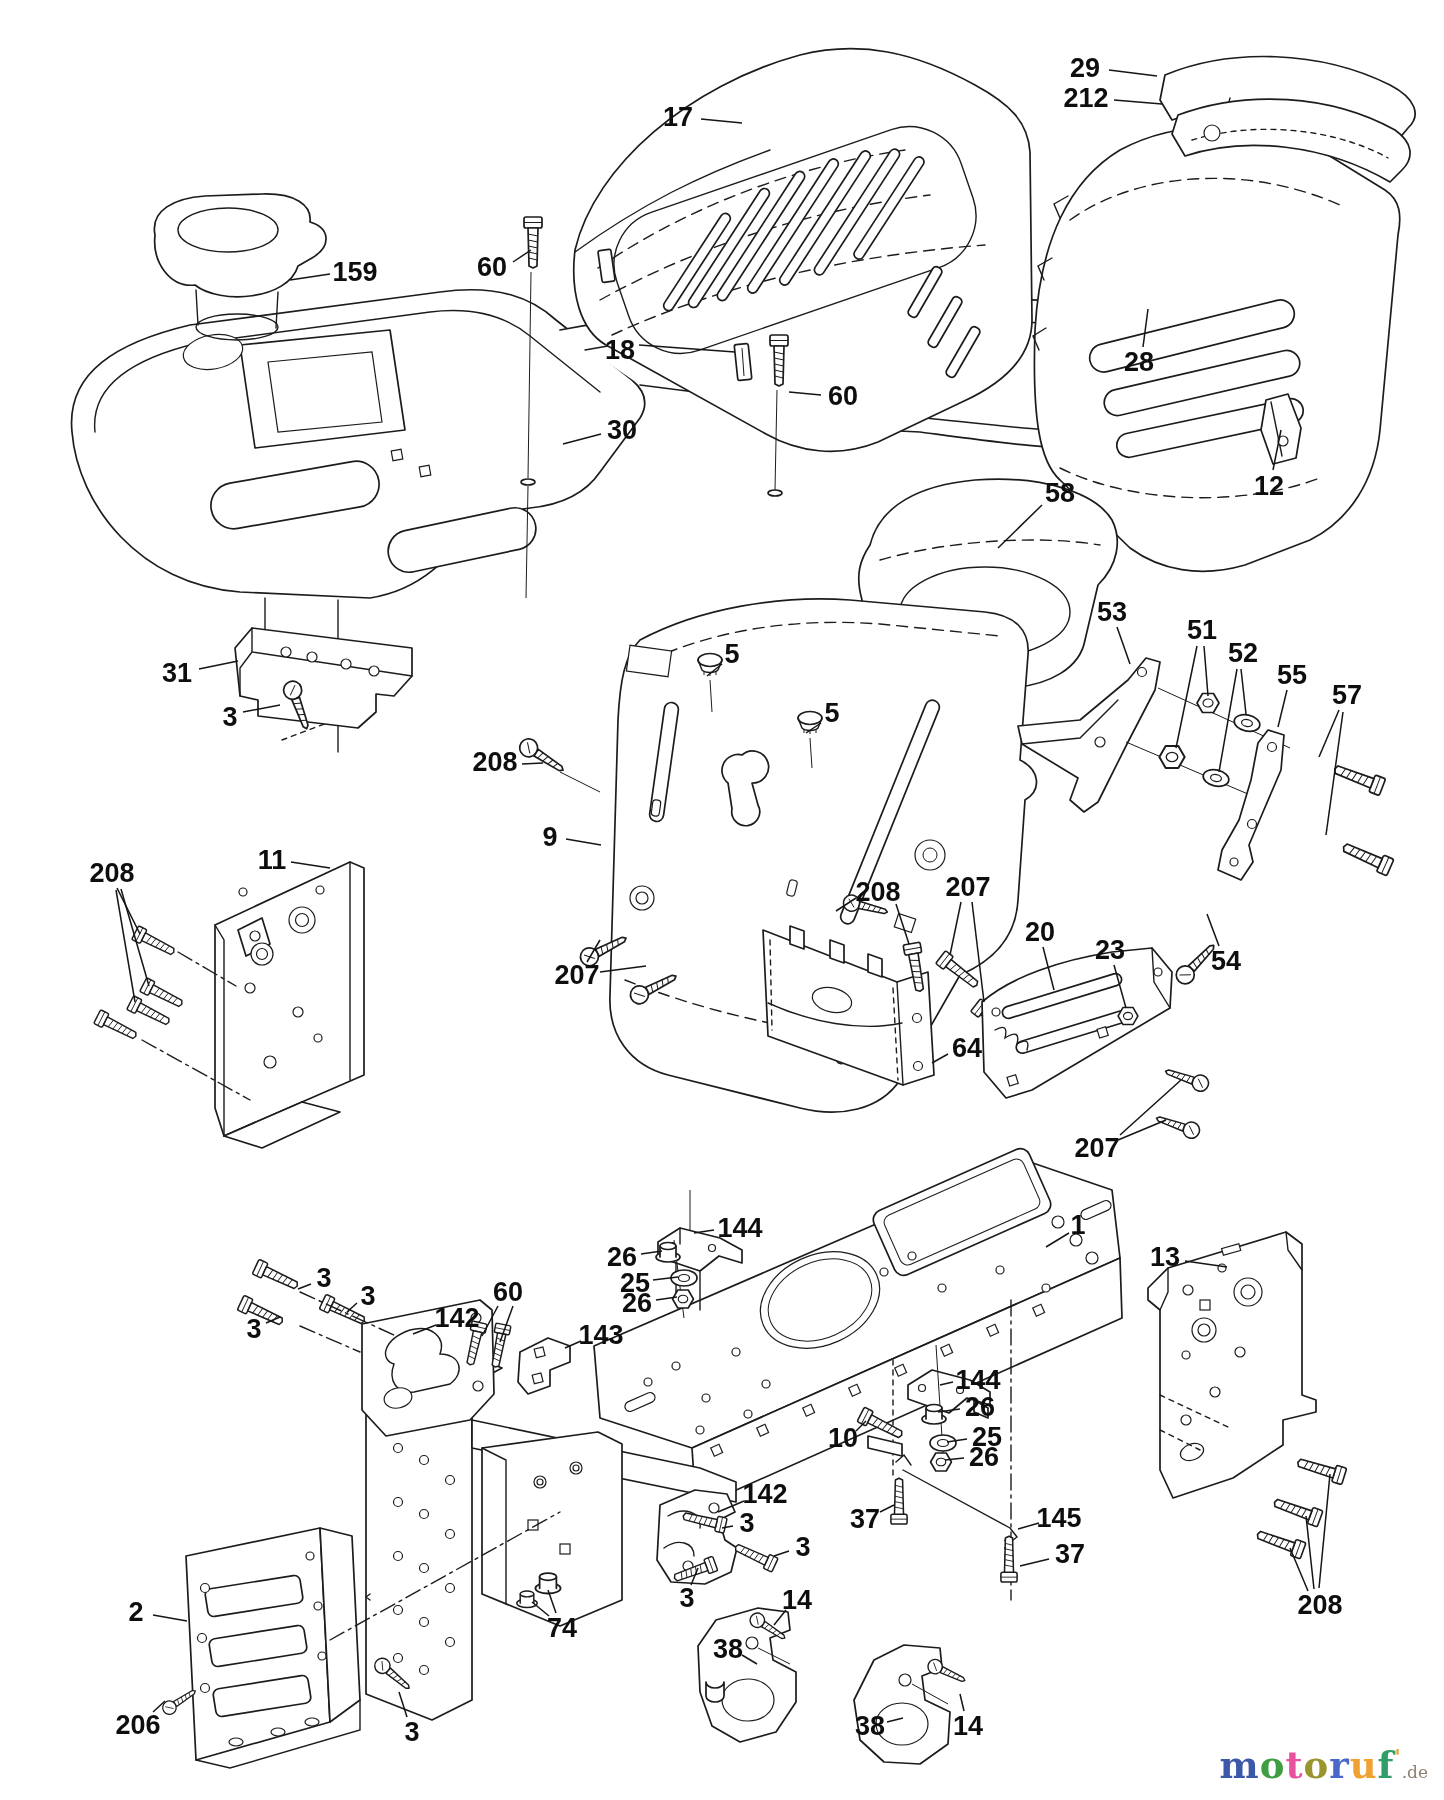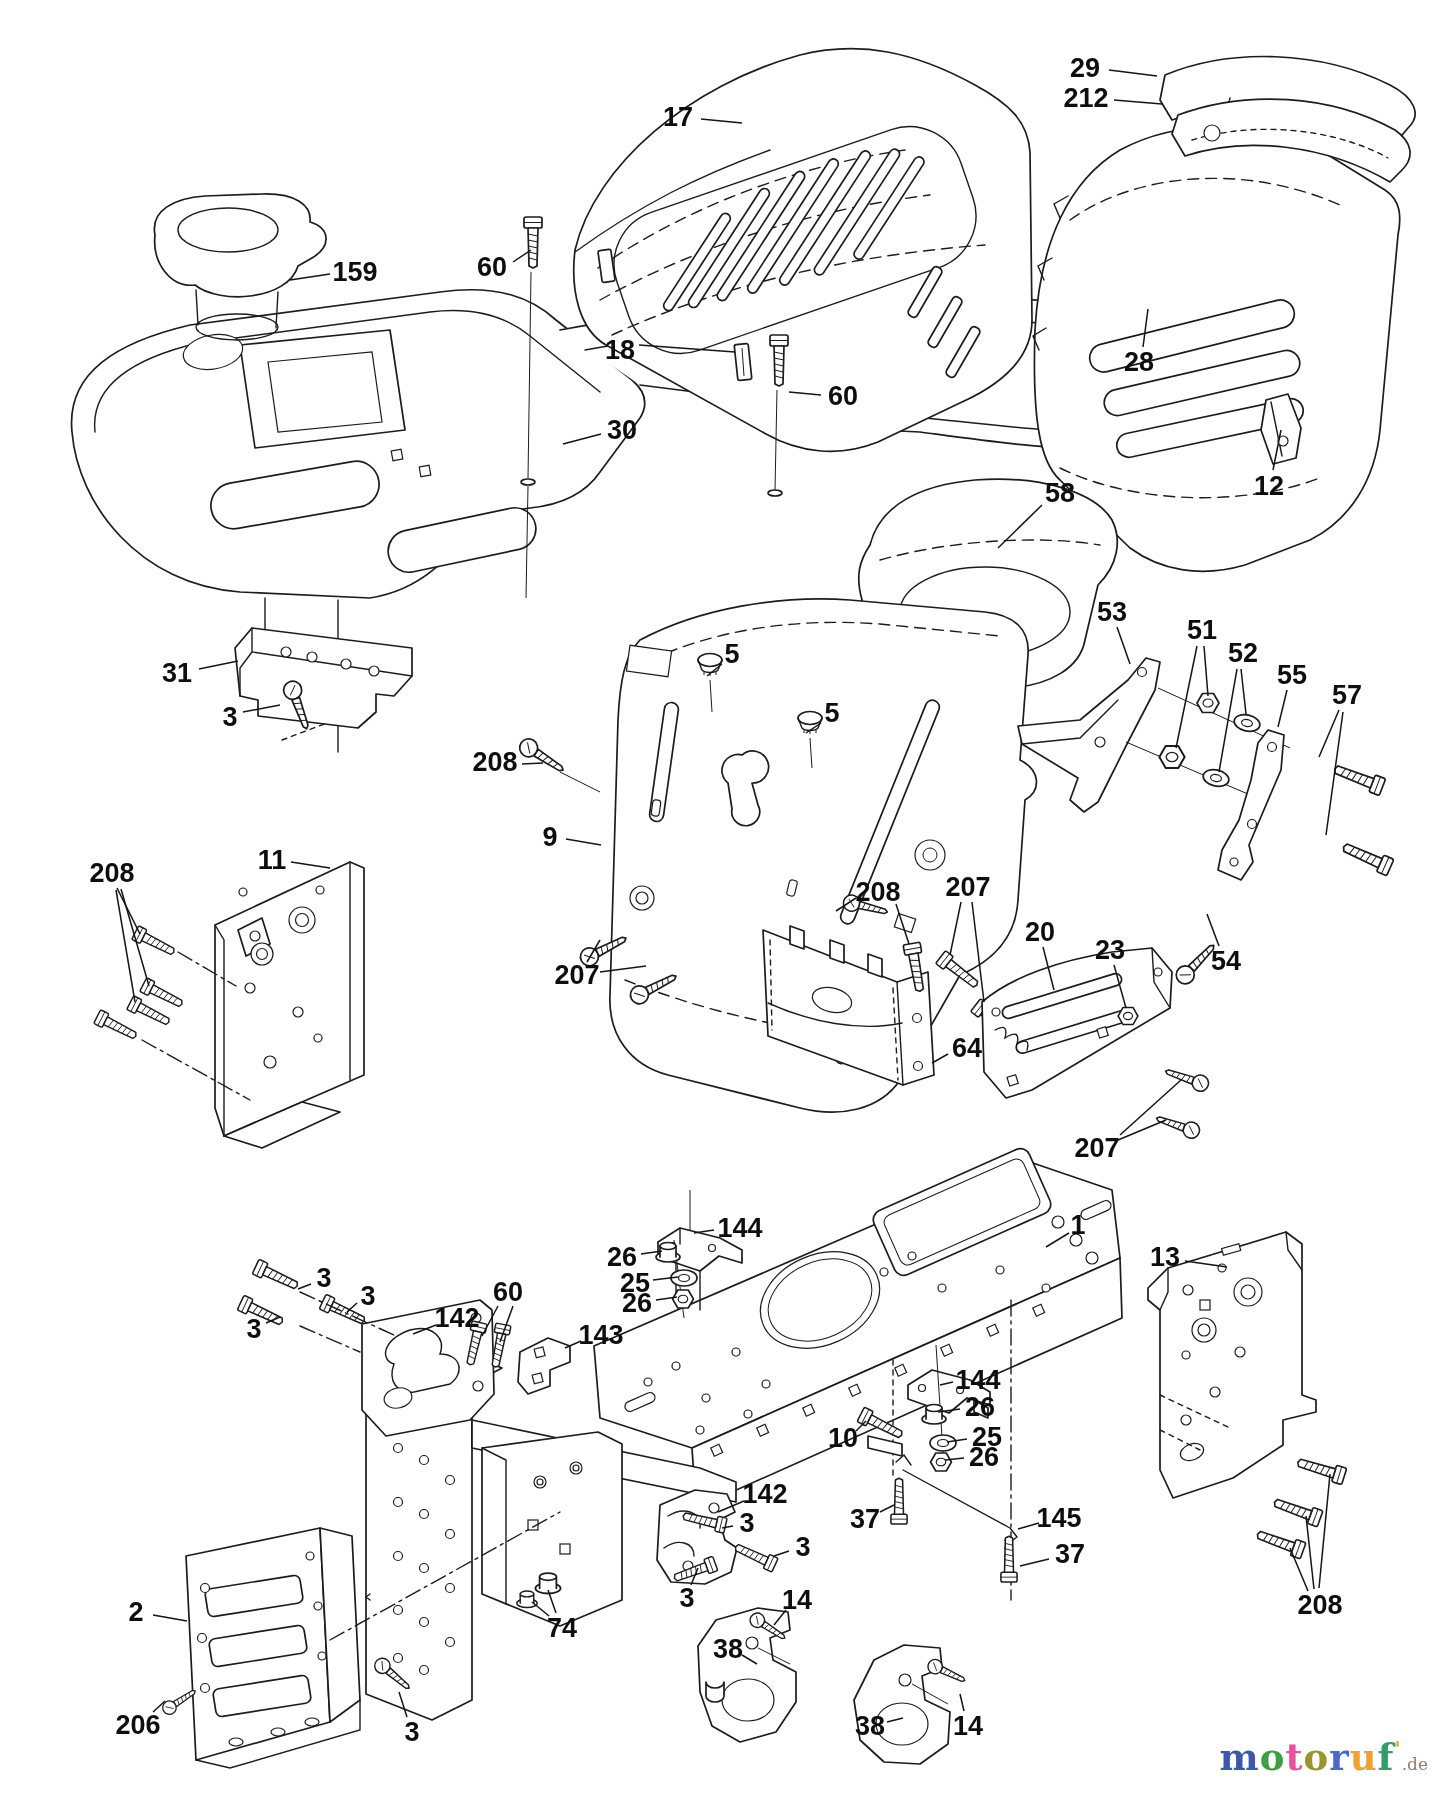--- a/index.html
+++ b/index.html
@@ -8,21 +8,21 @@
   .stage svg{position:absolute;left:0;top:0;}
   .p{fill:#ffffff;stroke:#1c1c1c;stroke-width:1.7;stroke-linejoin:round;stroke-linecap:round;}
   .ln{fill:none;stroke:#1c1c1c;stroke-width:1.4;stroke-linecap:round;}
   .thin{fill:none;stroke:#1c1c1c;stroke-width:1;}
   .dash{stroke-dasharray:11 7;}
   .dash2{stroke-dasharray:5 5;}
   .dashdot{stroke-dasharray:16 5 3 5;}
   .hole{fill:#ffffff;stroke:#1c1c1c;stroke-width:1.2;}
   .leader{stroke:#151515;stroke-width:1.5;}
   text.callout{font-family:"Liberation Sans",sans-serif;font-weight:bold;font-size:27px;fill:#0e0e0e;}
-  .watermark{position:absolute;right:16px;bottom:24px;font-family:"DejaVu Serif",serif;
+  .watermark{position:absolute;right:16px;bottom:16px;font-family:"DejaVu Serif",serif;
              font-size:37px;font-weight:600;letter-spacing:1px;line-height:1;}
   .watermark .suffix{font-size:17px;font-weight:400;letter-spacing:0;}
   .watermark .tick{font-size:20px;vertical-align:14px;}
 </style>
 </head>
 <body>
 
 <div class="stage">
 <svg width="1444" height="1800" viewBox="0 0 1444 1800">
   <defs>

